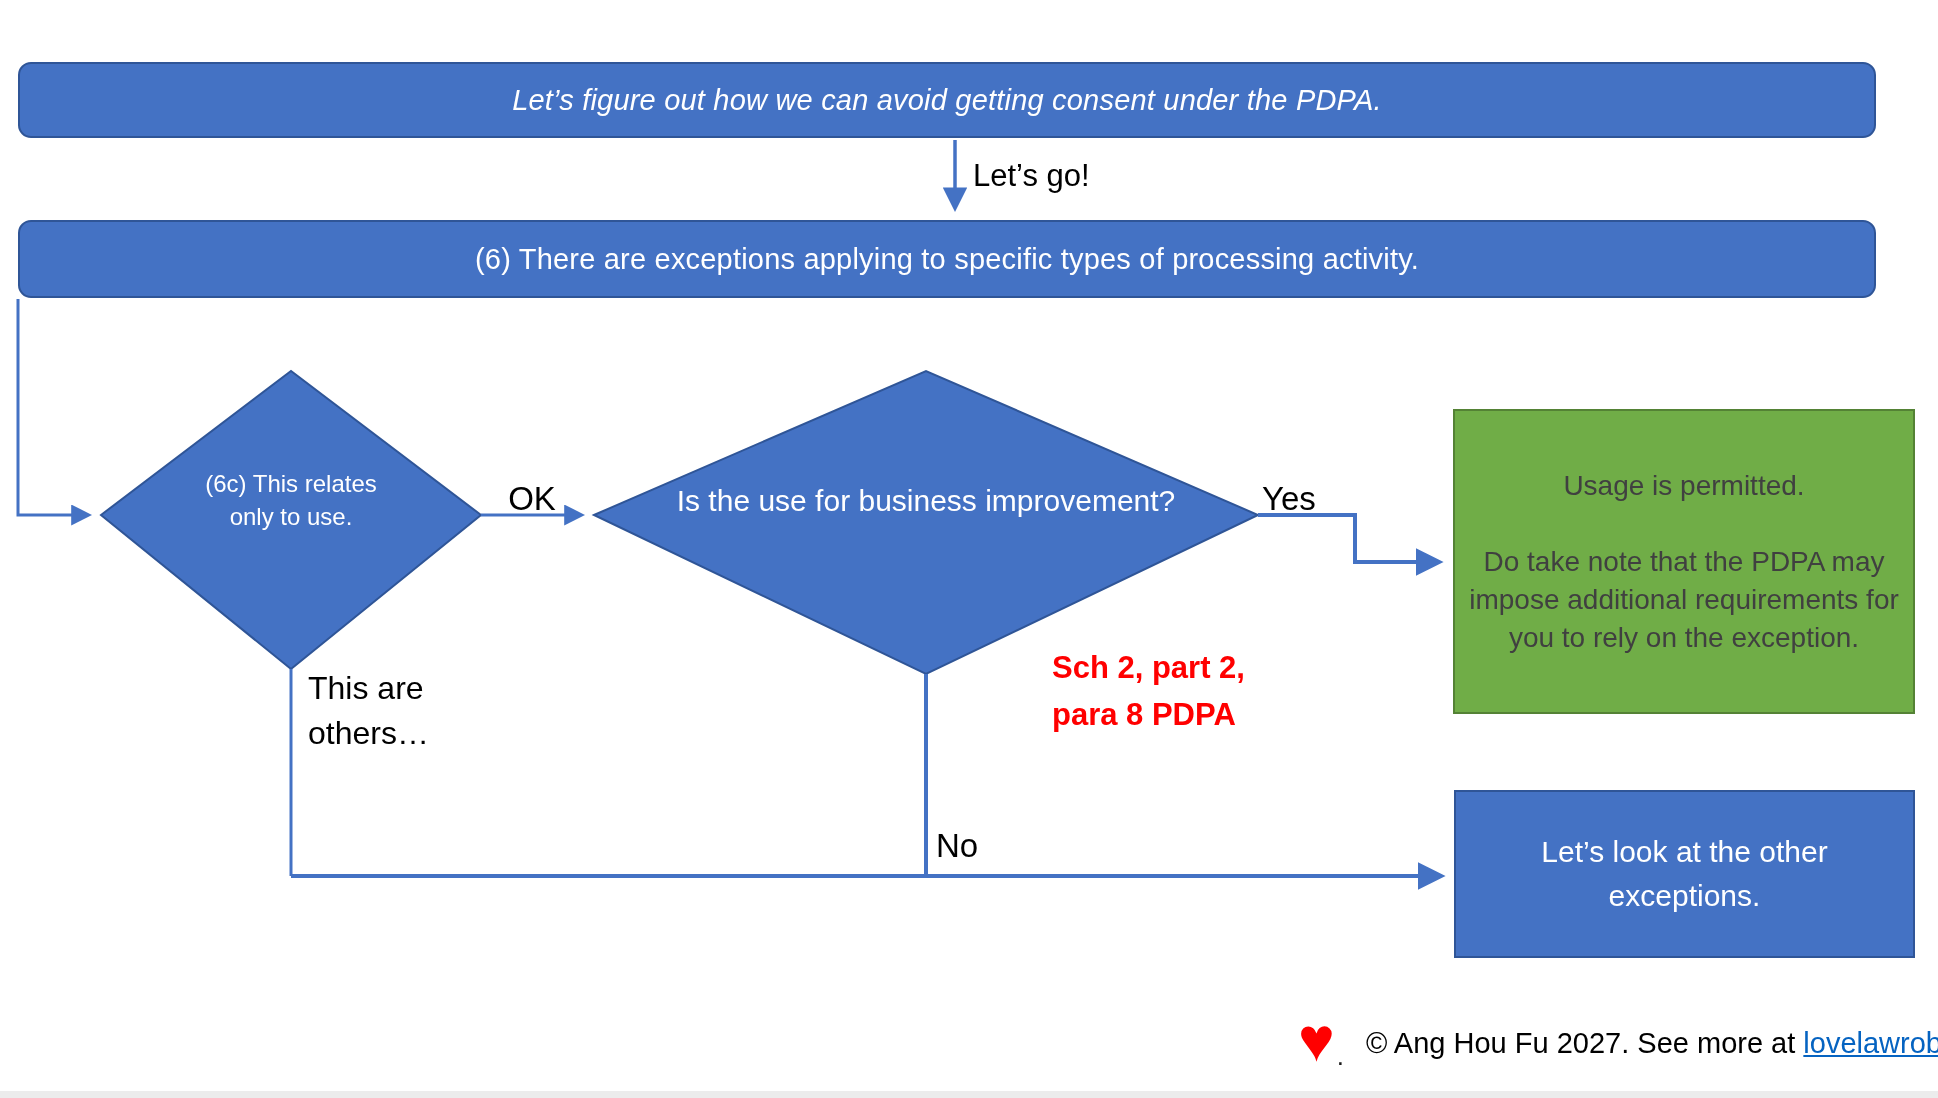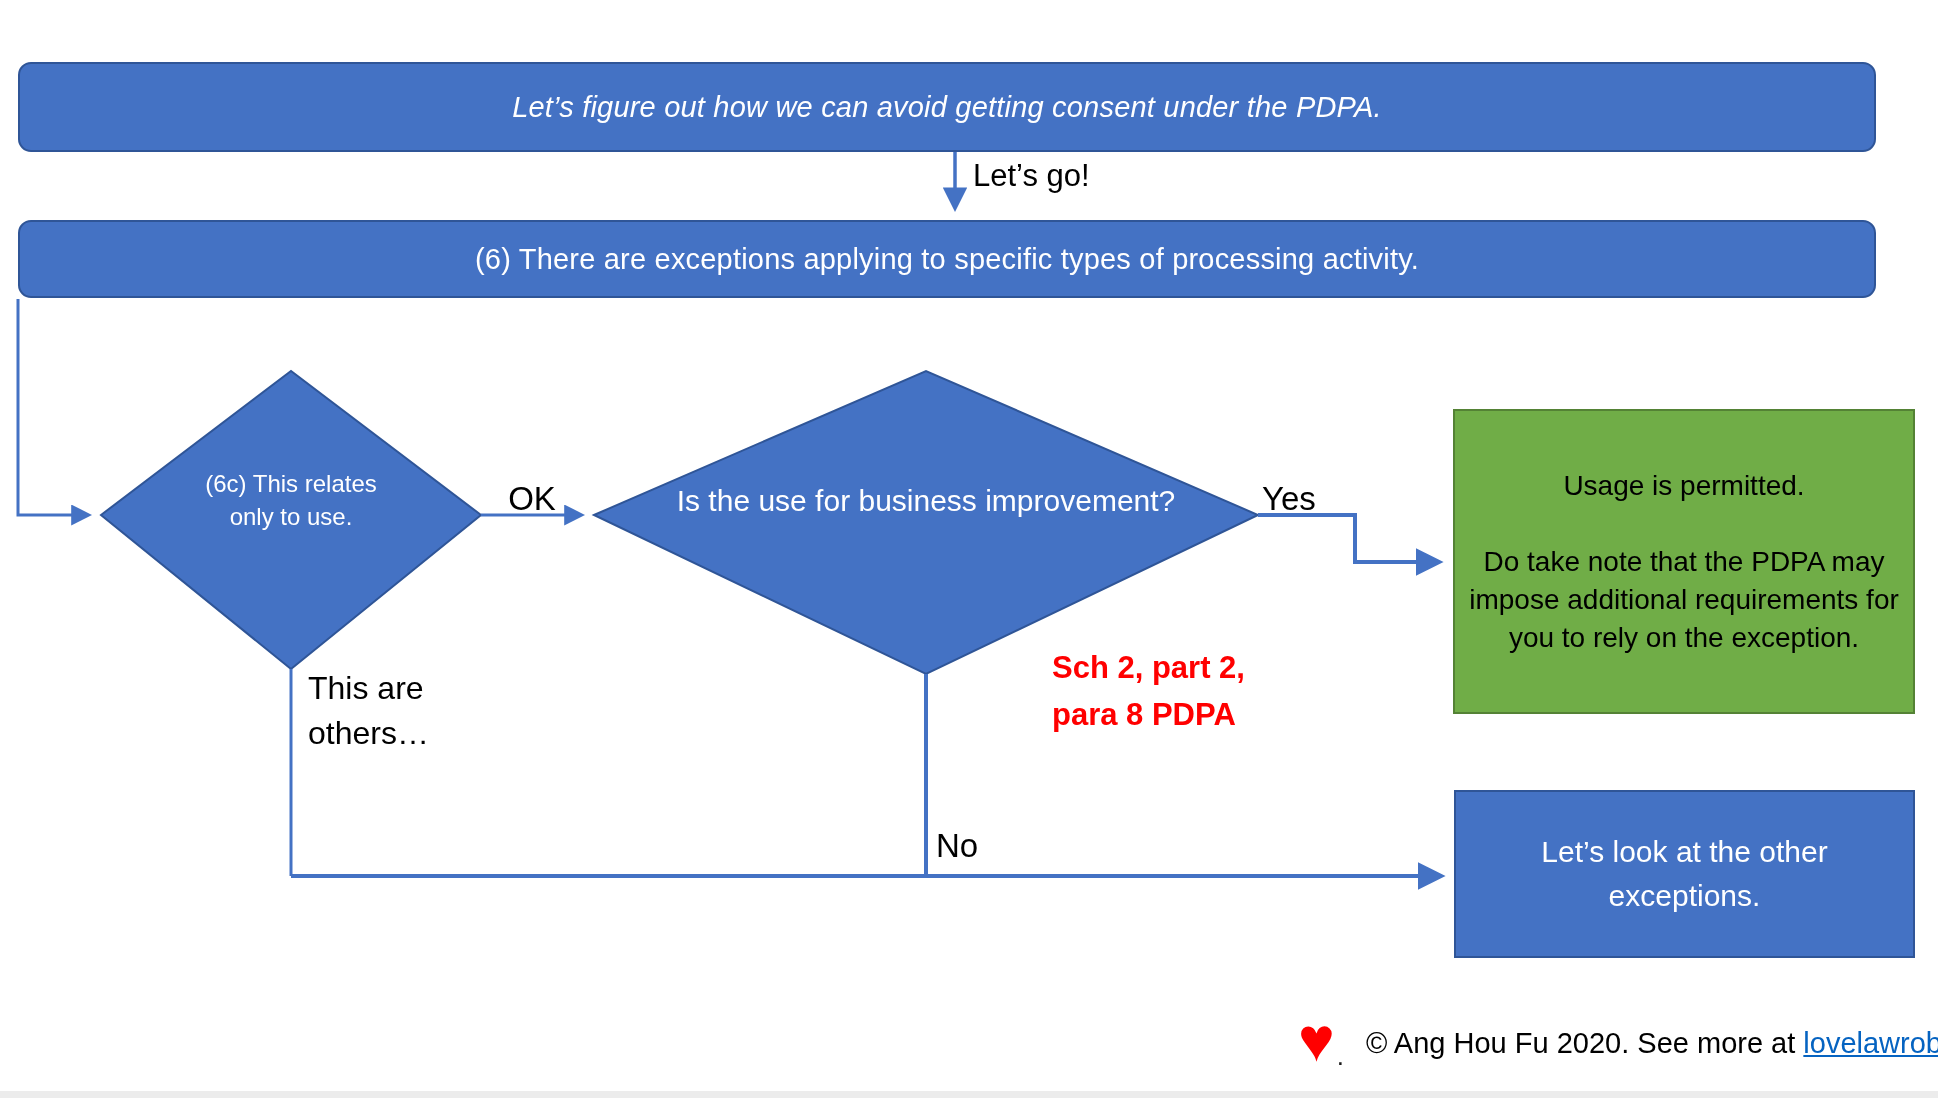--- a/index.html
+++ b/index.html
@@ -8,21 +8,21 @@
     font-family:"Liberation Sans","DejaVu Sans",sans-serif;
   }
   svg{position:absolute;left:0;top:0;}
   
   .banner{
     position:absolute;left:18px;width:1858px;
     background:#4472C4;border:2px solid #2F5597;border-radius:13px;
     display:flex;align-items:center;justify-content:center;
     color:#ffffff;font-size:29px;letter-spacing:.2px;box-sizing:border-box;
   }
-  #banner-top{top:62px;height:90px;font-style:italic;}
+  #banner-top{top:62px;height:76px;font-style:italic;}
   #banner-exceptions{top:220px;height:78px;}
   
   .lbl{position:absolute;color:#000;font-size:31px;white-space:nowrap;}
   
   .diamond-text{
     position:absolute;color:#fff;text-align:center;
   }
   #diamond-6c-text{left:186px;top:467px;width:210px;font-size:24px;line-height:33px;}
   #diamond-biz-text{left:676px;top:483px;width:500px;font-size:30px;line-height:36px;}
   
@@ -33,21 +33,21 @@
   
   #there-are-others{
     position:absolute;left:308px;top:666px;width:180px;
     color:#000;font-size:32px;line-height:45px;
   }
   
   #green-box{
     position:absolute;left:1453px;top:409px;width:462px;height:305px;
     background:#70AD47;border:2px solid #548235;box-sizing:border-box;
     display:flex;flex-direction:column;align-items:center;justify-content:center;
-    color:#000000;text-align:center;font-size:28px;line-height:38px;padding:6px 14px;
+    color:#404040;text-align:center;font-size:28px;line-height:38px;padding:6px 14px;
   }
   #green-box .p2{margin-top:38px;}
   
   #other-exceptions-box{
     position:absolute;left:1454px;top:790px;width:461px;height:168px;
     background:#4472C4;border:2px solid #2F5597;box-sizing:border-box;
     display:flex;align-items:center;justify-content:center;
     color:#fff;text-align:center;font-size:30px;line-height:44px;padding:0 30px;
   }
   
@@ -115,18 +115,18 @@
     <div class="p2">Do take note that the PDPA may impose additional requirements for you to rely on the exception.</div>
   </div>
 
   <div id="other-exceptions-box">
     <span>Let’s look at the other exceptions.</span>
   </div>
 
   <div id="footer">
     <span id="heart-icon">♥</span>
     <span id="heart-period">.</span>
-    <span id="footer-text"><span>© Ang Hou Fu 2020. See more at </span><a id="footer-link">lovelawrobots.com</a></span>
+    <span id="footer-text"><span>© Ang Hou Fu 2027. See more at </span><a id="footer-link">lovelawrobots.com</a></span>
   </div>
 
   <div id="bottom-strip"></div>
 
 </div>
 
 </body></html>

